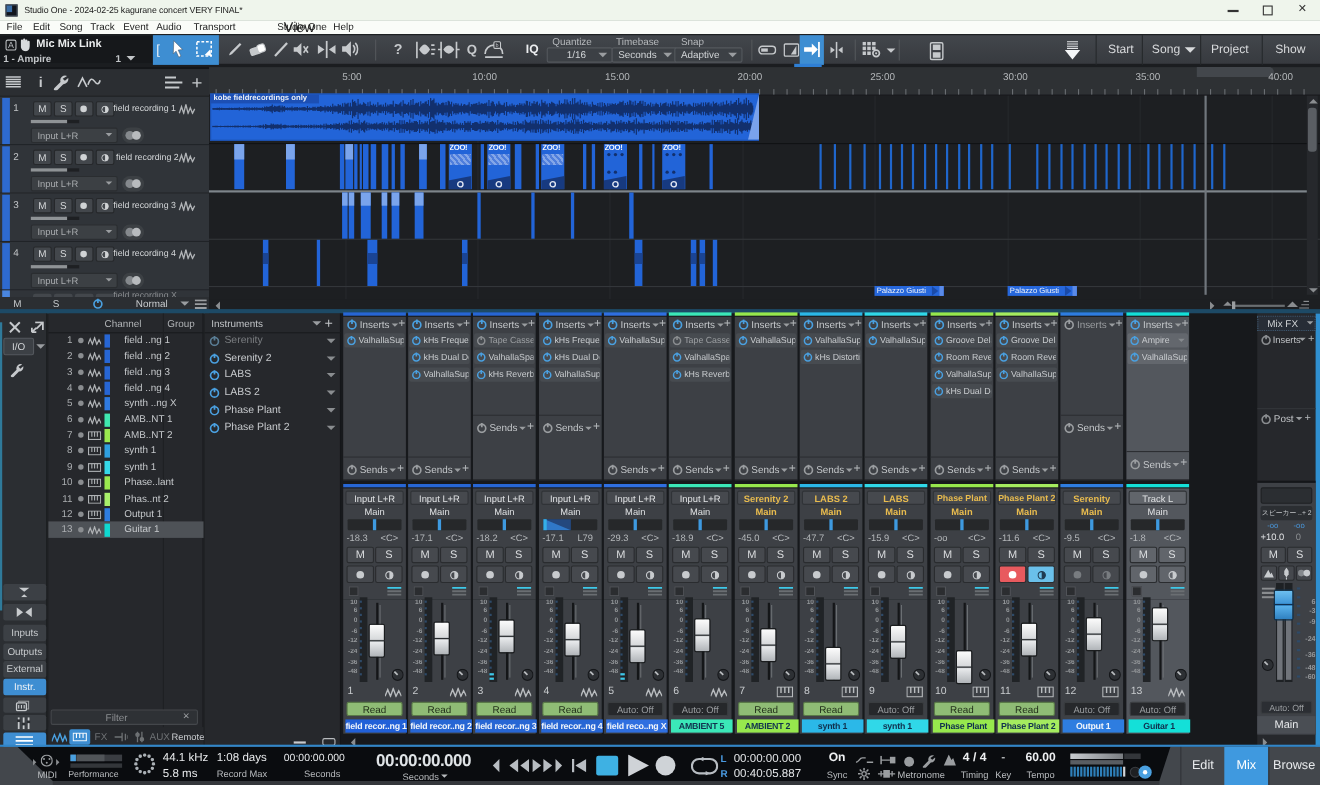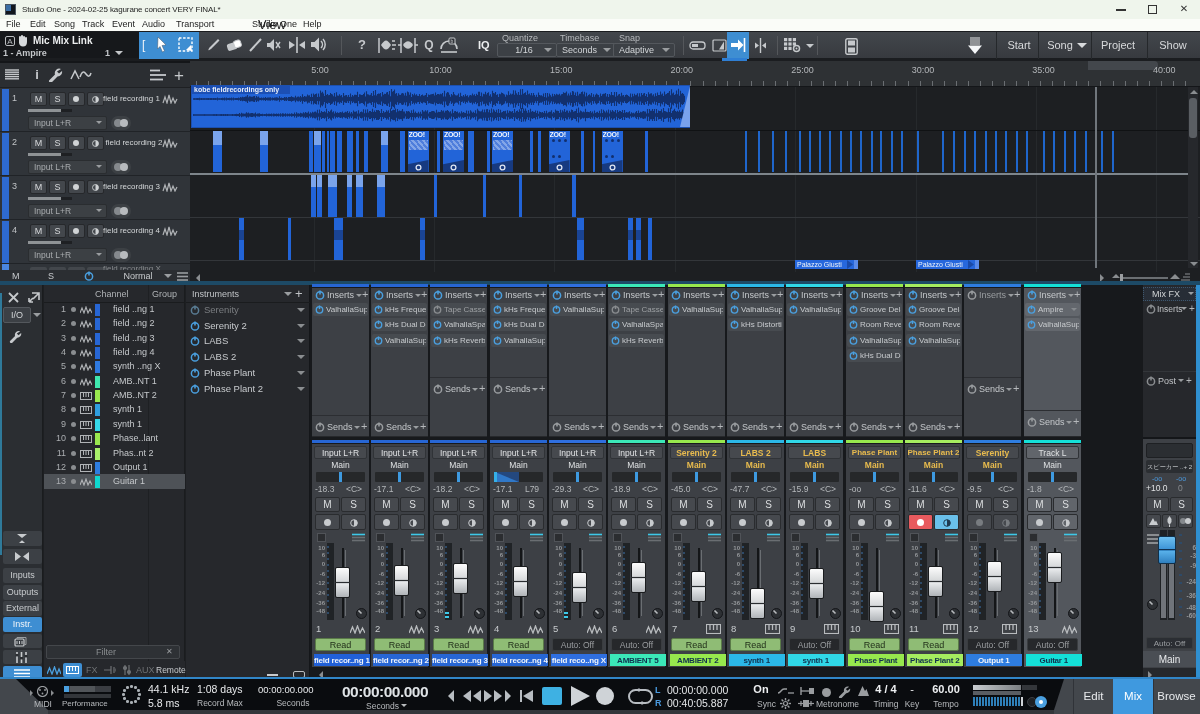--- a/index.html
+++ b/index.html
@@ -2249,21 +2249,21 @@
 <div class="a" style="left:596px;top:687px;width:18px;height:18px;background:#cfd3d7;border-radius:50%;"></div>
 <svg class="a" style="left:628px;top:688px" width="25" height="17" viewBox="0 0 25 17">
     <path d="M7.5 2 H17.5 A6.5 6.5 0 0 1 17.5 15 H7.5 A6.5 6.5 0 0 1 7.5 2 Z" fill="none" stroke="#b8bdc2" stroke-width="2"></path>
     <path d="M11.5 0 L7.5 2 L11.5 4 Z M13.5 13 L17.5 15 L13.5 17 Z" fill="#b8bdc2"></path>
   </svg>
 <div class="a" style="left:655px;top:685px;width:10px;height:11px;font-size:9px;line-height:11px;color:#4a9ae0;text-align:left;white-space:nowrap;overflow:hidden;font-weight:bold;">L</div>
 <div class="a" style="left:667px;top:684px;width:80px;height:12px;font-size:10.5px;line-height:12px;color:#e4e6e8;text-align:left;white-space:nowrap;overflow:hidden;">00:00:00.000</div>
 <div class="a" style="left:655px;top:698px;width:10px;height:11px;font-size:9px;line-height:11px;color:#4a9ae0;text-align:left;white-space:nowrap;overflow:hidden;font-weight:bold;">R</div>
 <div class="a" style="left:667px;top:697px;width:80px;height:12px;font-size:10.5px;line-height:12px;color:#e4e6e8;text-align:left;white-space:nowrap;overflow:hidden;">00:40:05.887</div>
 <div class="a" style="left:746px;top:683px;width:30px;height:13px;font-size:11px;line-height:13px;color:#eef0f2;text-align:center;white-space:nowrap;overflow:hidden;font-weight:bold;">On</div>
-<div class="a" style="left:746px;top:699px;width:30px;height:10px;font-size:8.5px;line-height:10px;color:#b8bbbe;text-align:right;white-space:nowrap;overflow:hidden;">Sync</div>
+<div class="a" style="left:746px;top:699px;width:30px;height:10px;font-size:8.5px;line-height:10px;color:#b8bbbe;text-align:center;white-space:nowrap;overflow:hidden;">Sync</div>
 <svg class="a" style="left:778px;top:688px" width="16" height="7" viewBox="0 0 16 7">
     <path d="M0 5 C3 5 3 1 6 1 L9 1" fill="none" stroke="#9a9da0" stroke-width="1.3"></path>
     <line x1="10" y1="5" x2="16" y2="5" stroke="#9a9da0" stroke-width="1.3"></line>
   </svg>
 <svg class="a" style="left:800px;top:687px" width="15" height="8" viewBox="0 0 15 8">
     <line x1="1" y1="0" x2="1" y2="8" stroke="#9a9da0" stroke-width="1.4"></line>
     <line x1="1" y1="4" x2="9" y2="4" stroke="#9a9da0" stroke-width="1.3"></line>
     <rect x="9" y="1" width="5" height="6" fill="#9a9da0"></rect>
   </svg>
 <svg class="a" style="left:780px;top:698px" width="11" height="11" viewBox="0 0 11 11">

